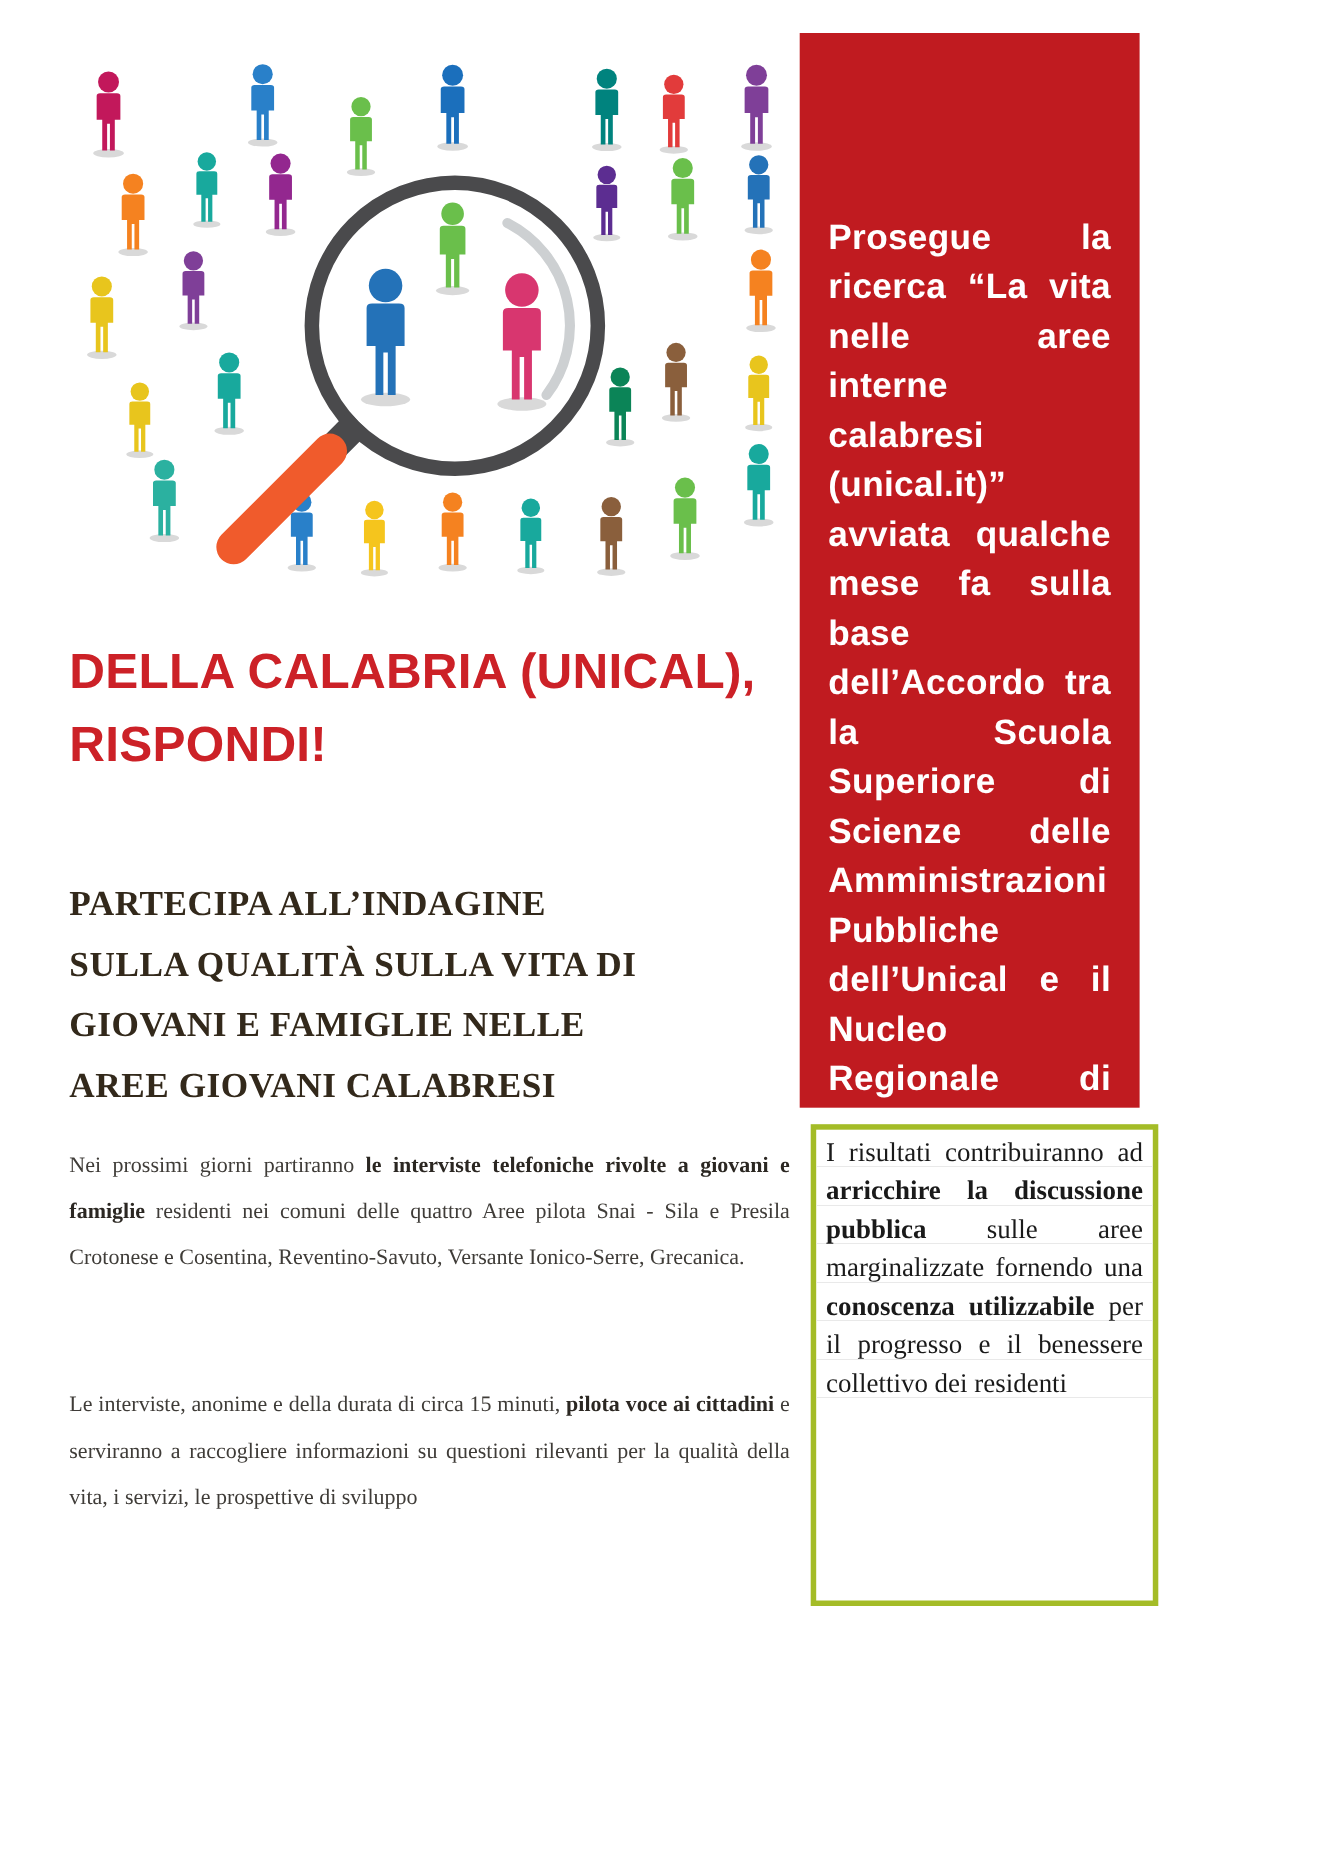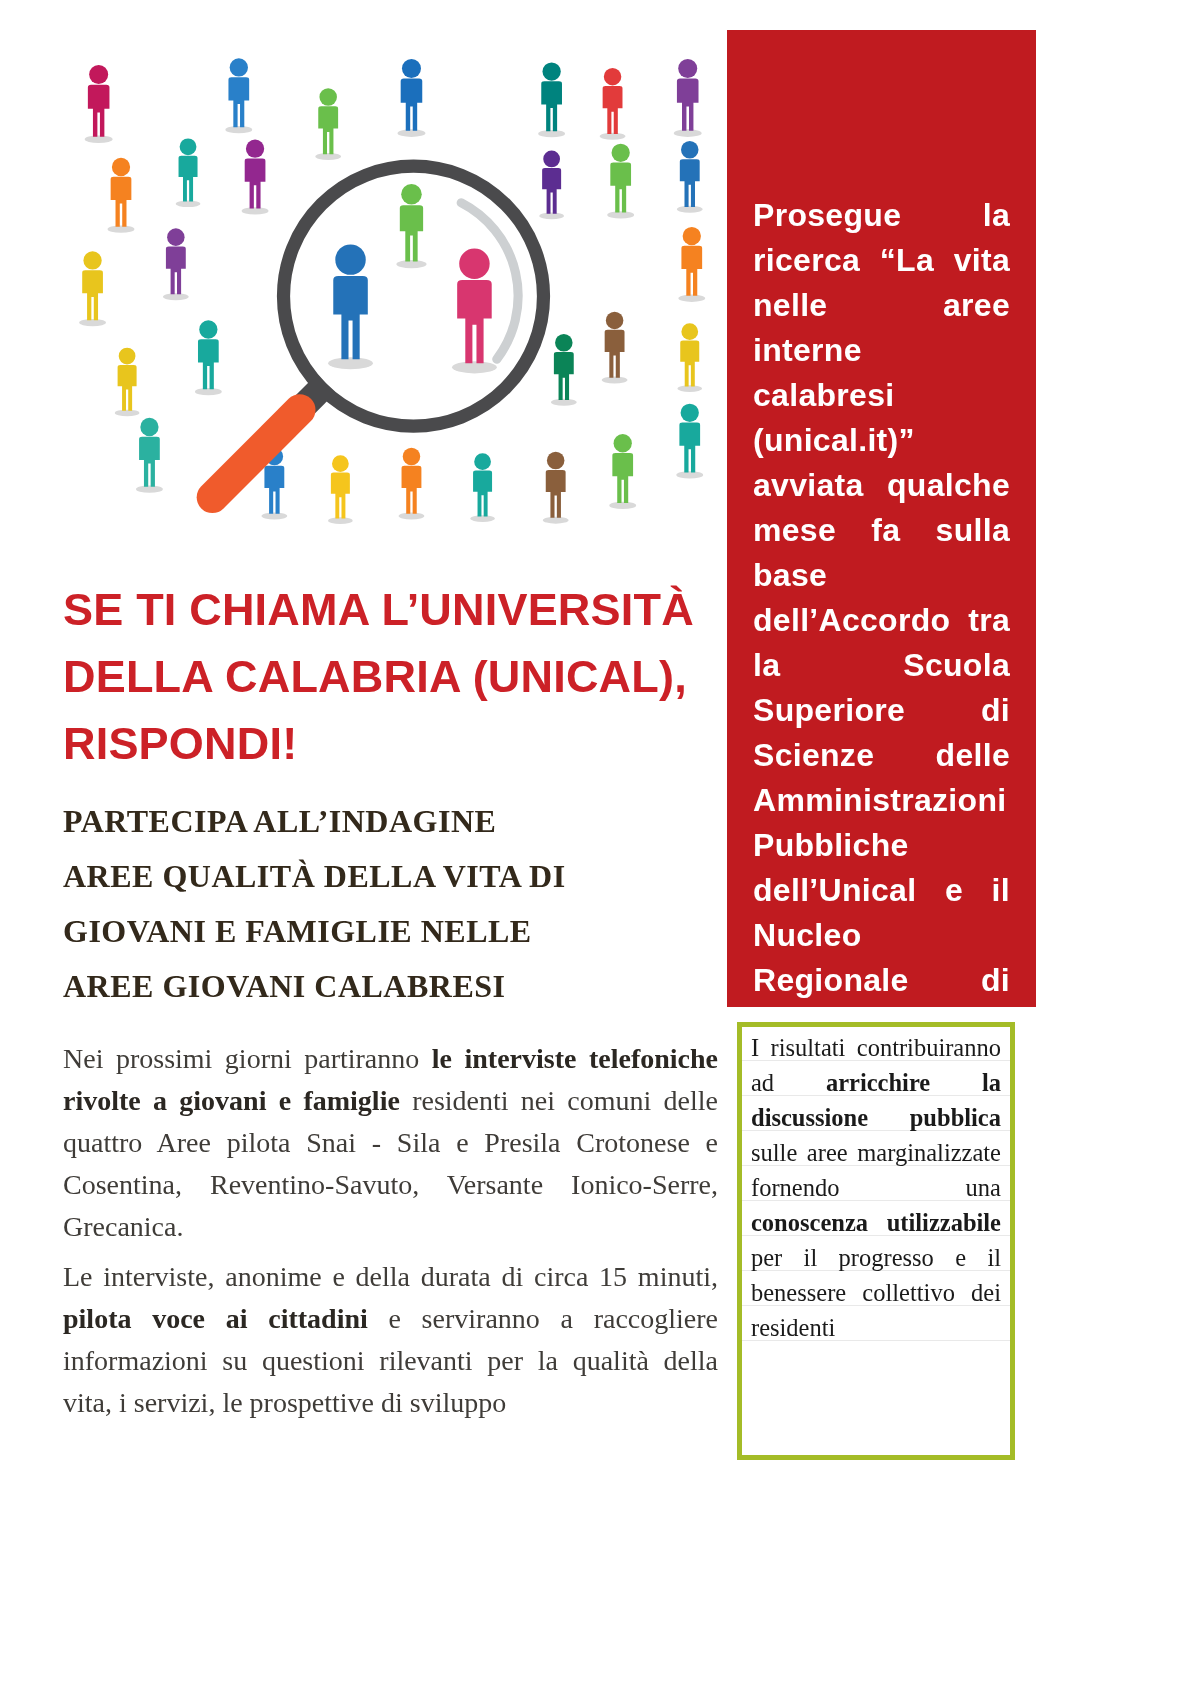--- a/index.html
+++ b/index.html
@@ -19,35 +19,35 @@
     font-weight:bold;font-size:45px;line-height:67px;letter-spacing:0.2px;}
   .headline-red .hl{white-space:nowrap;}
 
   
   .headline-dark{position:absolute;left:63px;top:794px;color:var(--headline-dark,#33291b);
     font-family:"Liberation Serif",serif;font-weight:bold;font-size:32px;line-height:55px;letter-spacing:0.5px;}
   .headline-dark .hl{white-space:nowrap;}
 
   
   .body-par{position:absolute;left:63px;width:655px;margin:0;
-    font-family:"Liberation Serif",serif;font-size:28px;line-height:42px;
+    font-family:"Liberation Serif",serif;font-size:20px;line-height:42px;
     color:var(--body-text,#3f3c38);text-align:justify;}
   .body-par .bold{font-weight:bold;color:#2b2722;}
   #p1{top:1038px;}
   #p2{top:1256px;}
 
   
   .side-panel{position:absolute;left:727px;top:30px;width:309px;height:977px;
     background:var(--panel-red,#c01b20);}
   .side-text{margin:0;padding:163px 26px 0;color:#ffffff;text-align:justify;
     font-family:"Liberation Sans",sans-serif;font-weight:bold;
     font-size:32px;line-height:45px;letter-spacing:0.3px;}
 
   
-  .results-box{position:absolute;left:737px;top:1022px;width:278px;min-height:438px;
+  .results-box{position:absolute;left:737px;top:1022px;width:316px;min-height:438px;
     box-sizing:border-box;background:#ffffff;border:5px solid var(--green-border,#a4bc27);}
   .results-text{margin:0;padding:3px 9px 6px;color:#1a1a1a;text-align:justify;
     font-family:"Liberation Serif",serif;font-size:24.5px;line-height:35px;
     background-image:repeating-linear-gradient(to bottom,transparent 0,transparent 33px,#e9e9e9 33px,#e9e9e9 34px,transparent 34px,transparent 35px);}
   .results-text .bold{font-weight:bold;}
 </style>
 </head>
 <body>
 
 <div class="page">
@@ -98,28 +98,27 @@
       <g>
         <path class="lens-highlight" d="M 399 170 A 103 103 0 0 1 434 324"></path>
         <circle class="lens-ring" cx="352" cy="262" r="128"></circle>
         <line class="handle-collar" x1="266" y1="348" x2="240" y2="374"></line>
         <line class="handle-grip" x1="240" y1="374" x2="154" y2="460"></line>
       </g>
     </svg>
   </div>
 
   <div class="headline-red">
-    <div class="hl">SE TI CHIAMA L’UNIVERSITÀ</div>
     <div class="hl">DELLA CALABRIA (UNICAL),</div>
     <div class="hl">RISPONDI!</div>
   </div>
 
   <div class="headline-dark">
     <div class="hl">PARTECIPA ALL’INDAGINE</div>
-    <div class="hl">AREE QUALITÀ DELLA VITA DI</div>
+    <div class="hl">SULLA QUALITÀ SULLA VITA DI</div>
     <div class="hl">GIOVANI E FAMIGLIE NELLE</div>
     <div class="hl">AREE GIOVANI CALABRESI</div>
   </div>
 
   <p id="p1" class="body-par"><span>Nei prossimi giorni partiranno </span><span class="bold">le interviste telefoniche rivolte a giovani e famiglie</span><span> residenti nei comuni delle quattro Aree pilota Snai - Sila e Presila Crotonese e Cosentina, Reventino-Savuto, Versante Ionico-Serre, Grecanica.</span></p>
   <p id="p2" class="body-par"><span>Le interviste, anonime e della durata di circa 15 minuti, </span><span class="bold">pilota voce ai cittadini</span><span> e serviranno a raccogliere informazioni su questioni rilevanti per la qualità della vita, i servizi, le prospettive di sviluppo</span></p>
 
   <div class="side-panel">
     <p class="side-text">Prosegue la ricerca “La vita nelle aree interne calabresi (unical.it)”  avviata qualche mese fa sulla base dell’Accordo tra la Scuola Superiore di Scienze delle Amministrazioni Pubbliche dell’Unical e il Nucleo Regionale di Valutazione e Verifica degli Investimenti Pubblici della Regione Calabria</p>
   </div>

